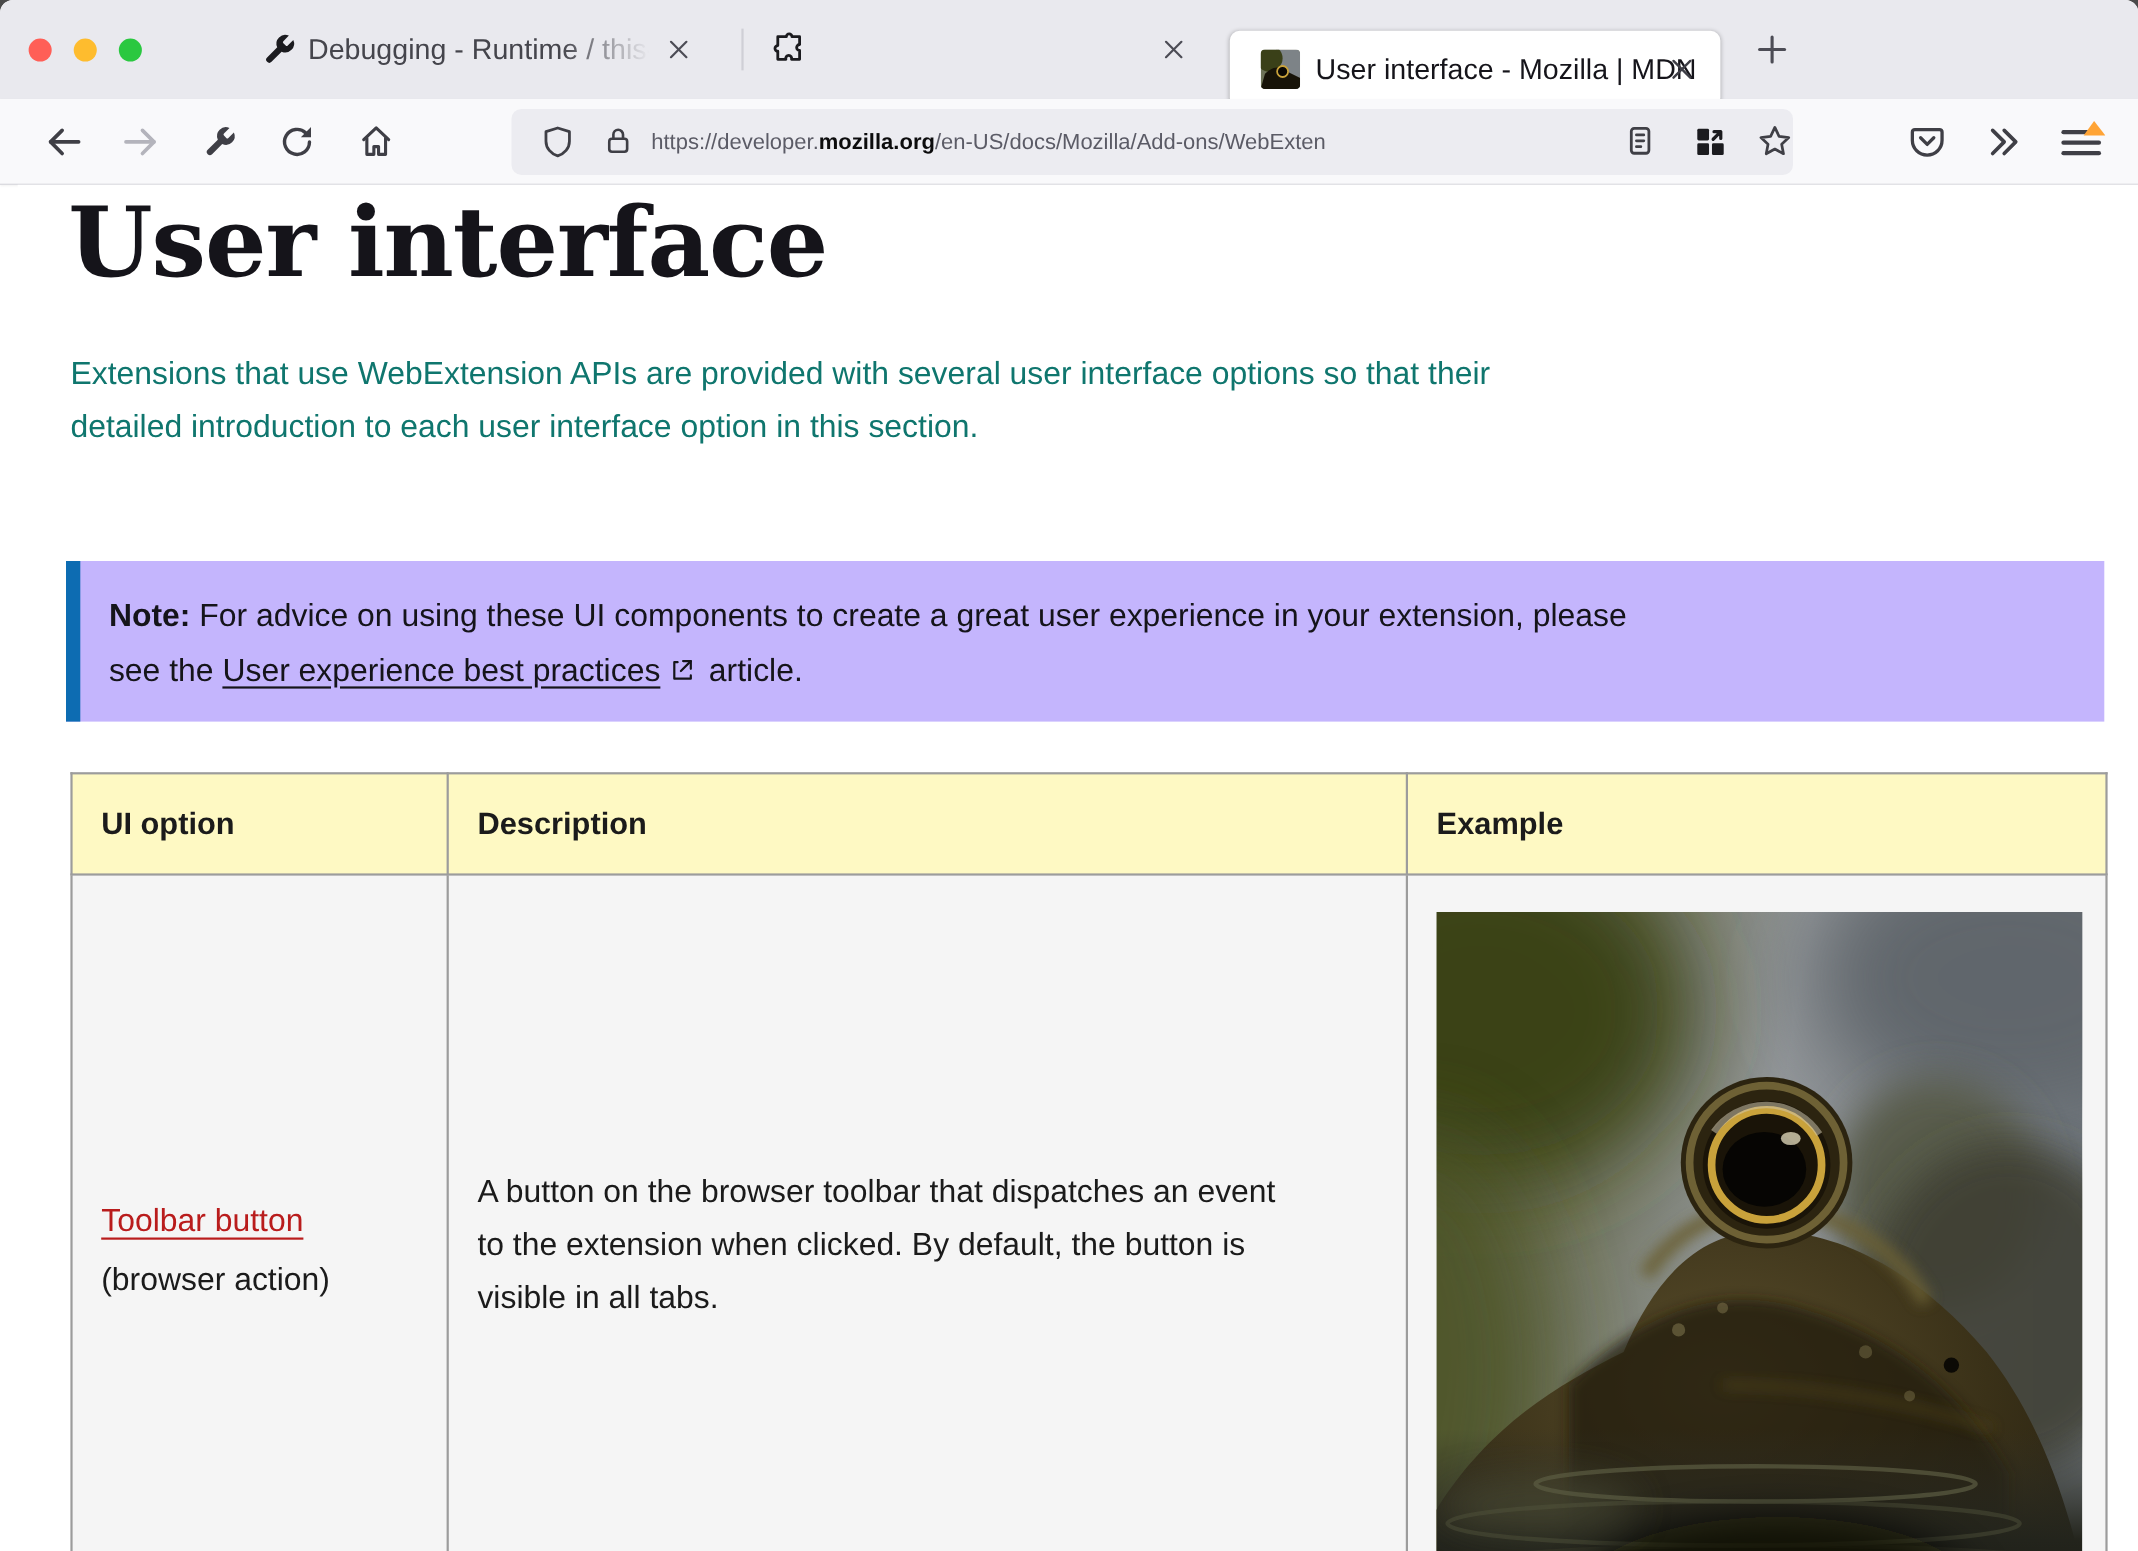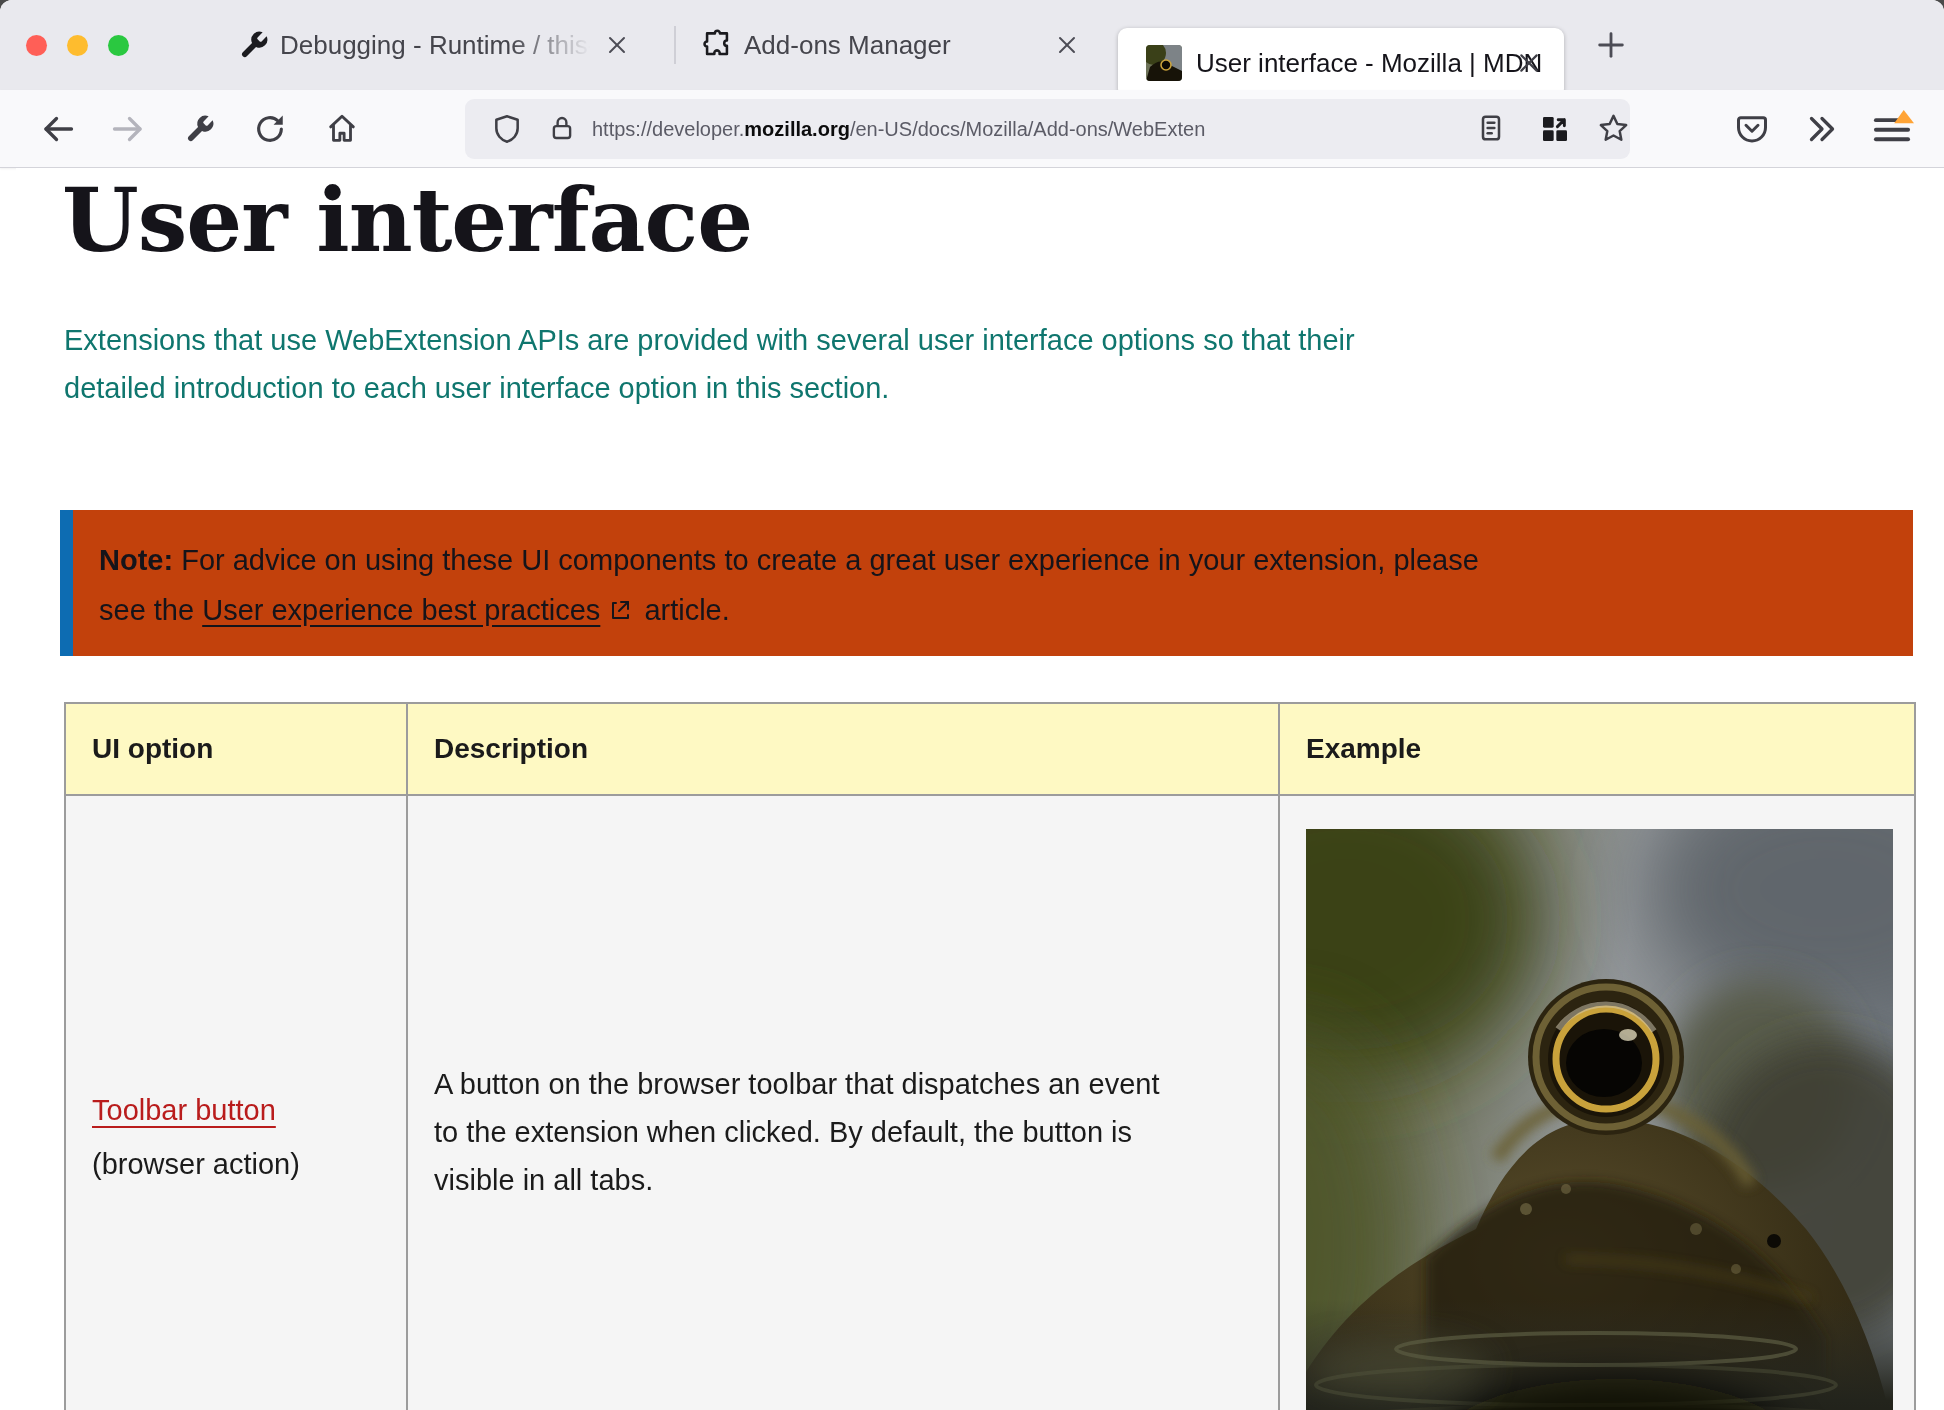--- a/index.html
+++ b/index.html
@@ -31,21 +31,21 @@
   .tbicon{position:absolute;top:0;height:78px;display:flex;align-items:center;justify-content:center;color:#3f3f46;background:none;border:none;padding:0;}
   .urlbar{position:absolute;left:465px;top:9px;width:1165px;height:60px;background:#ececf1;border-radius:9px;display:flex;align-items:center;}
   .urltext{position:absolute;left:127px;top:0;height:60px;width:960px;display:flex;align-items:center;font-size:20px;white-space:nowrap;overflow:hidden;
     -webkit-mask-image:linear-gradient(to right,#000 85%,transparent 99%);mask-image:linear-gradient(to right,#000 85%,transparent 99%);text-align:center;}
   .url-gray{color:#5b5b66;}
   .url-domain{color:#0c0c0d;font-weight:700;}
   
   .content{position:absolute;left:16px;top:168px;width:1944px;height:1242px;background:#fff;overflow:hidden;}
   h1.pagetitle{position:absolute;left:46px;top:4px;margin:0;font-family:"DejaVu Serif",serif;font-weight:700;font-size:88px;line-height:1.1;color:#15141a;letter-spacing:-1px;}
   .intro{position:absolute;left:48px;top:148px;font-size:29px;line-height:48px;color:#0f766e;}
-  .notebox{position:absolute;left:44px;top:342px;width:1853px;height:146px;background:#c2410c;border-left:13px solid #0d6cb2;padding:25px 30px 0 26px;font-size:29px;line-height:50px;color:#15141a;}
+  .notebox{position:absolute;left:44px;top:342px;width:1853px;height:146px;background:#c4b5fd;border-left:13px solid #0d6cb2;padding:25px 30px 0 26px;font-size:29px;line-height:50px;color:#15141a;}
   .notebox b{font-weight:700;}
   .note-link{color:#15141a;text-underline-offset:5px;margin-top:23px;}
   .extlink-icon{display:inline-block;vertical-align:-2px;margin:0 4px 0 8px;color:#15141a;}
   
   .doc-table{position:absolute;left:48px;top:534px;border-collapse:collapse;table-layout:fixed;font-size:29px;color:#1b1b1b;}
   .doc-table th,.doc-table td{border:2px solid #9c9c9c;vertical-align:top;text-align:left;}
   .doc-table th{background:#fef9c3;height:92px;vertical-align:middle;padding:0 0 0 26px;font-size:28px;font-weight:700;}
   .doc-table td{background:#f5f5f5;}
   .td-option{padding:287px 0 0 26px;line-height:54px;}
   .td-desc{padding:264px 30px 0 26px;line-height:48px;}
@@ -80,21 +80,20 @@
       </span>
     </div>
     <div class="tab-sep" style="left:674px;"></div>
 
     <div class="tab-inactive" style="left:692px;width:412px;">
       <span style="position:absolute;left:8px;top:27px;">
         <svg width="34" height="34" viewBox="0 0 24 24" fill="none" stroke="#1b1b1f" stroke-width="1.8" stroke-linejoin="round">
             <path d="M10.5 4.5a1.8 1.8 0 1 1 3.6 0H19v5a1.9 1.9 0 1 0 0 3.8V19h-5.2a1.9 1.9 0 1 0-3.6 0H5v-5.2a1.8 1.8 0 1 1 0-3.6V4.5h5.5z"></path>
           </svg>
       </span>
-      <span class="tab-title" style="left:52px;width:270px;">Add-ons Manager</span>
       <span class="closex" style="left:360px;top:30px;">
         <svg width="22" height="22" viewBox="0 0 22 22" stroke="#4c4c55" stroke-width="2" stroke-linecap="round">
             <line x1="4" y1="4" x2="18" y2="18"></line>
             <line x1="18" y1="4" x2="4" y2="18"></line>
           </svg>
       </span>
     </div>
 
     <div class="tab-active-card">
       <span class="favicon">

